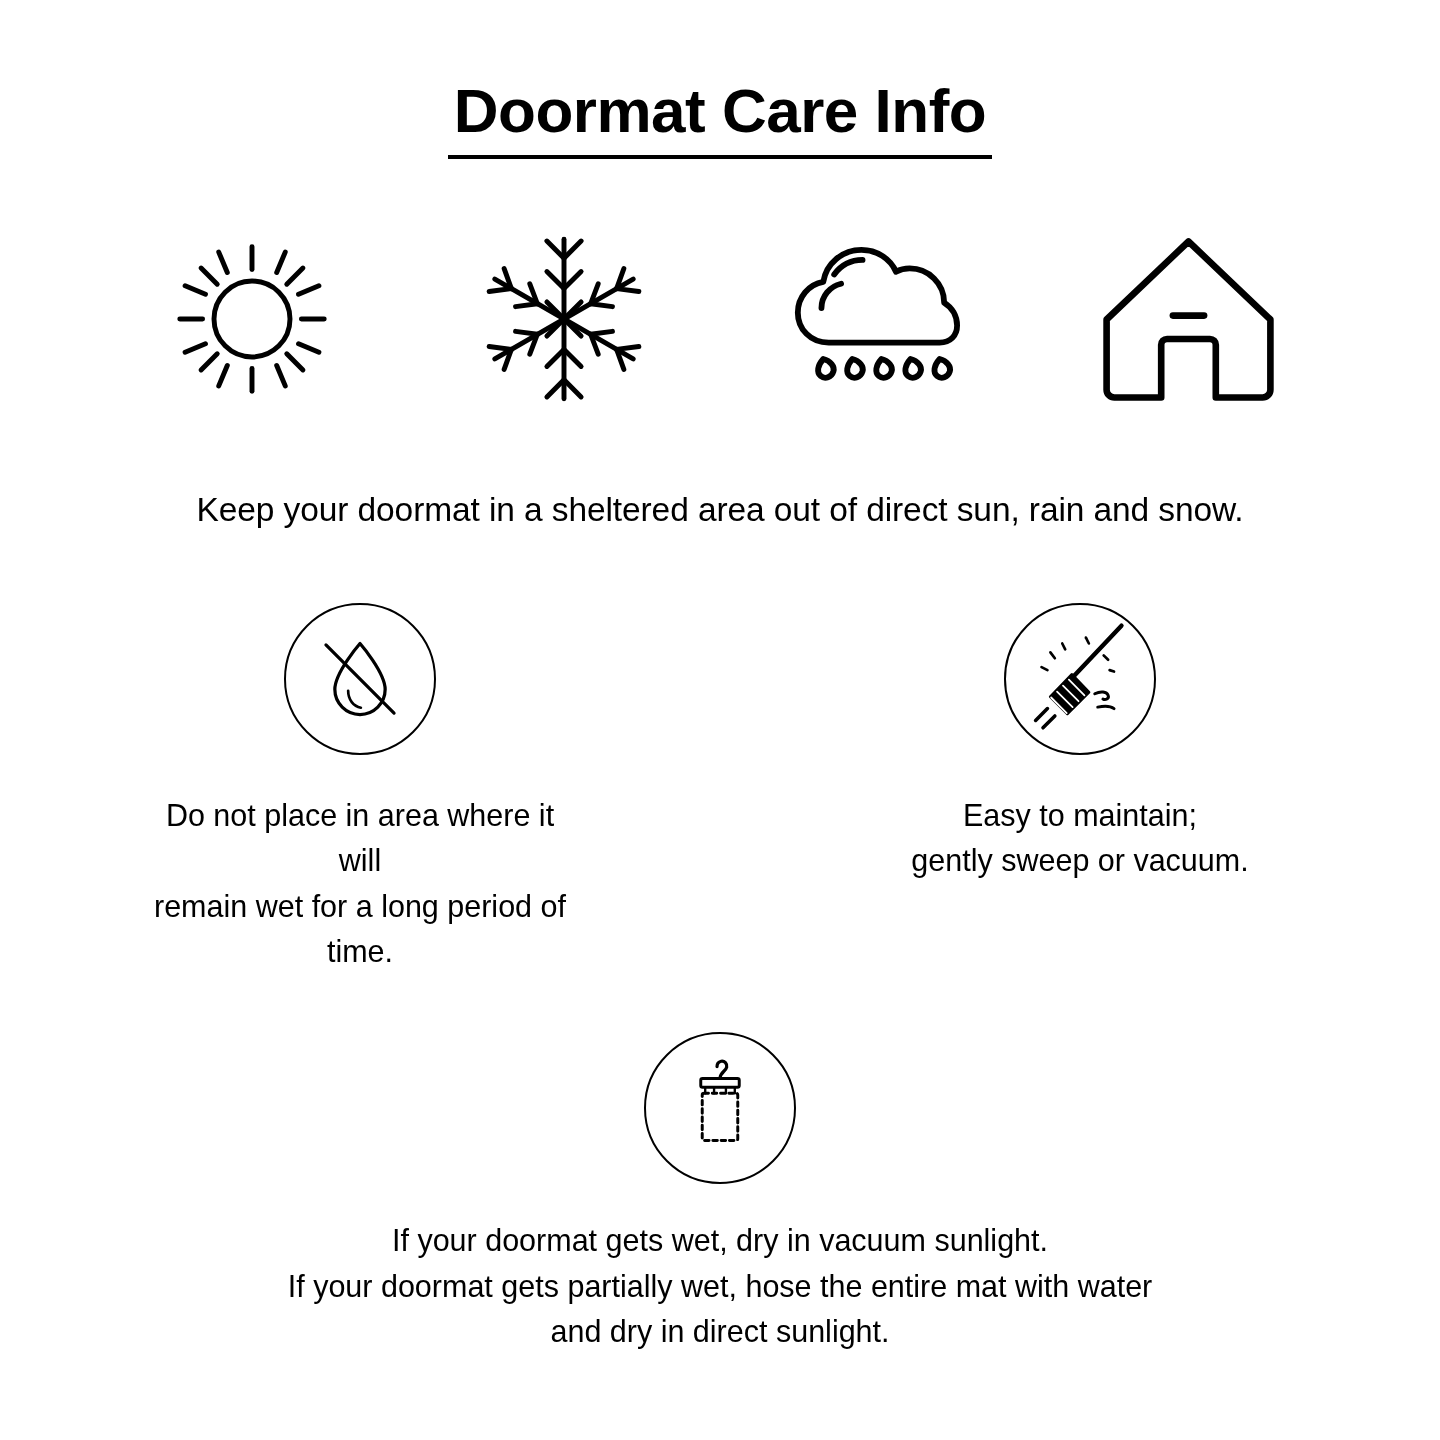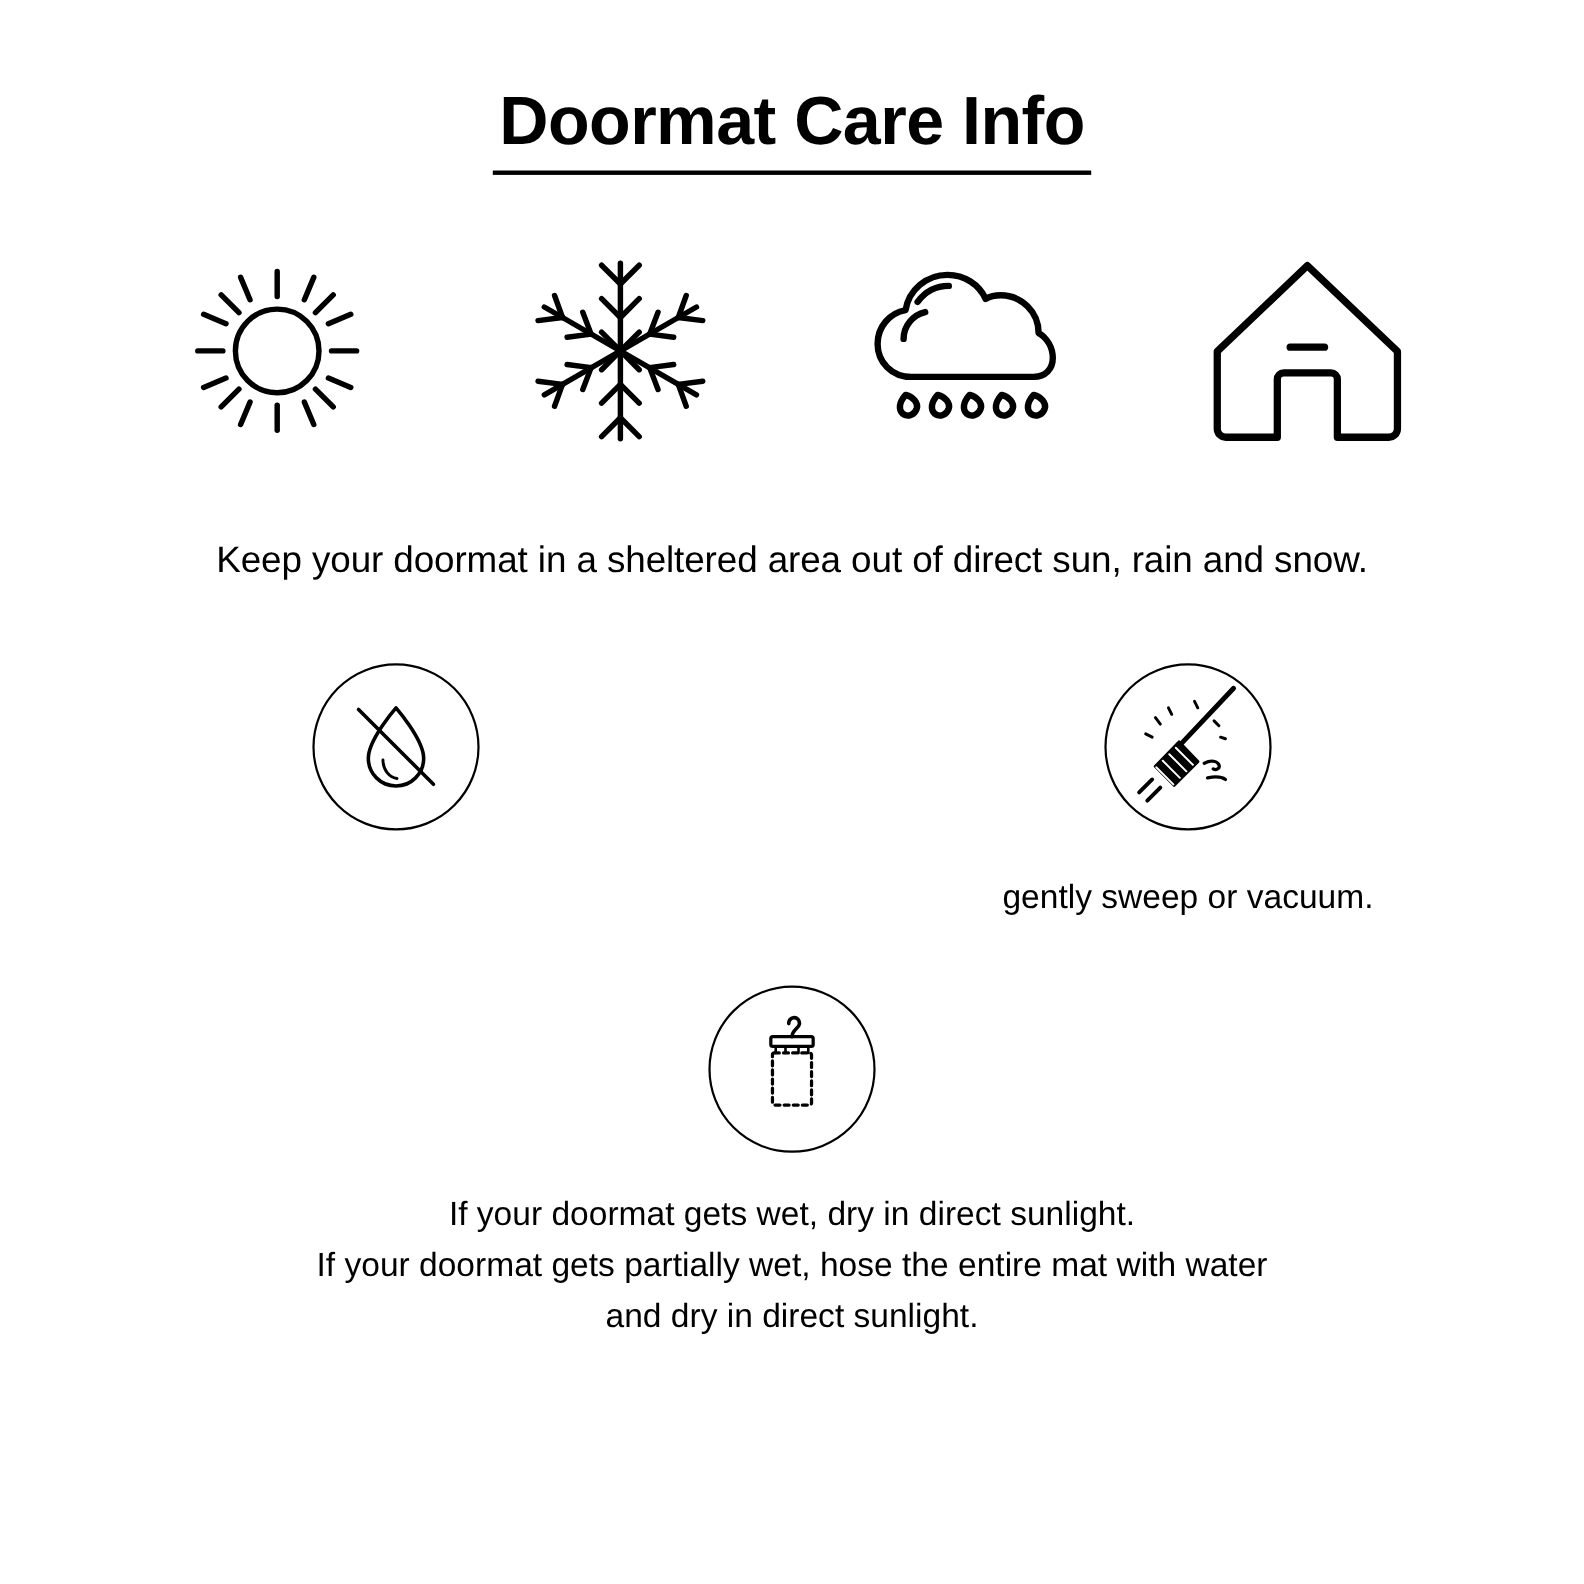--- a/index.html
+++ b/index.html
@@ -211,20 +211,24 @@
   <div class="two-col">
 
     <div class="col">
       <div class="circle-ico">
         <svg width="150" height="150" viewBox="0 0 100 100" fill="none" stroke="#000" stroke-width="2.2" stroke-linecap="round" stroke-linejoin="round">
           <path d="M50 26 C50 26 33 45.5 33 57 C33 66.4 40.6 74 50 74 C59.4 74 67 66.4 67 57 C67 45.5 50 26 50 26 Z"></path>
           <path d="M42 58 C42 64 45.6 68.5 50.6 69.4" stroke-width="1.8"></path>
           <path d="M27 27 L73 73"></path>
         </svg>
       </div>
+      <div class="caption">
+        <div>Do not place in area where it will</div>
+        <div>remain wet for a long period of time.</div>
+      </div>
     </div>
 
     <div class="col">
       <div class="circle-ico">
         <svg width="150" height="150" viewBox="0 0 100 100" fill="none" stroke="#000" stroke-width="2" stroke-linecap="round" stroke-linejoin="round">
           <path d="M78 14 L44 50" stroke-width="3"></path>
           <path d="M44.5 47 L30 62 L41.5 73.5 L56 59 Z" fill="#000" stroke="#000"></path>
           <path d="M30.5 62.5 L41 73" stroke="#fff" stroke-width="1.2"></path>
           <path d="M34.5 58.5 L45 69" stroke="#fff" stroke-width="1.2"></path>
           <path d="M38.5 54.5 L49 65" stroke="#fff" stroke-width="1.2"></path>
@@ -235,38 +239,39 @@
           <path d="M62 69 C67 68 71 68.5 73 70"></path>
           <path d="M30 32 L33 36" stroke-width="1.8"></path>
           <path d="M38 26 L40 30" stroke-width="1.8"></path>
           <path d="M24 42 L28 44" stroke-width="1.8"></path>
           <path d="M66 34 L69 37" stroke-width="1.8"></path>
           <path d="M70 44 L73 45" stroke-width="1.8"></path>
           <path d="M54 22 L56 26" stroke-width="1.8"></path>
         </svg>
       </div>
       <div class="caption">
+        <div>Easy to maintain;</div>
         <div>gently sweep or vacuum.</div>
       </div>
     </div>
 
   </div>
 
   <div class="bottom">
     <div class="circle-ico">
       <svg width="150" height="150" viewBox="0 0 100 100" fill="none" stroke="#000" stroke-width="2" stroke-linecap="round" stroke-linejoin="round">
         <path d="M50 30 C50 26 54 25 54.5 22.5 C55 20 53 18 50.8 18.4 C49 18.8 48 20.2 48 22" stroke-width="2.2"></path>
         <rect x="37" y="30" width="26" height="6" rx="1.2"></rect>
         <path d="M40 36 L40 40" stroke-width="1.6"></path>
         <path d="M46 36 L46 40" stroke-width="1.6"></path>
         <path d="M54 36 L54 40" stroke-width="1.6"></path>
         <path d="M60 36 L60 40" stroke-width="1.6"></path>
         <rect x="38" y="40" width="24" height="32" rx="1.2" stroke-dasharray="3 2.6"></rect>
       </svg>
     </div>
     <div class="caption">
-      <div>If your doormat gets wet, dry in direct sunlight.</div>
+      <div>If your doormat gets wet, dry in vacuum sunlight.</div>
       <div>If your doormat gets partially wet, hose the entire mat with water</div>
       <div>and dry in direct sunlight.</div>
     </div>
   </div>
 
 </div>
 
 </body></html>

